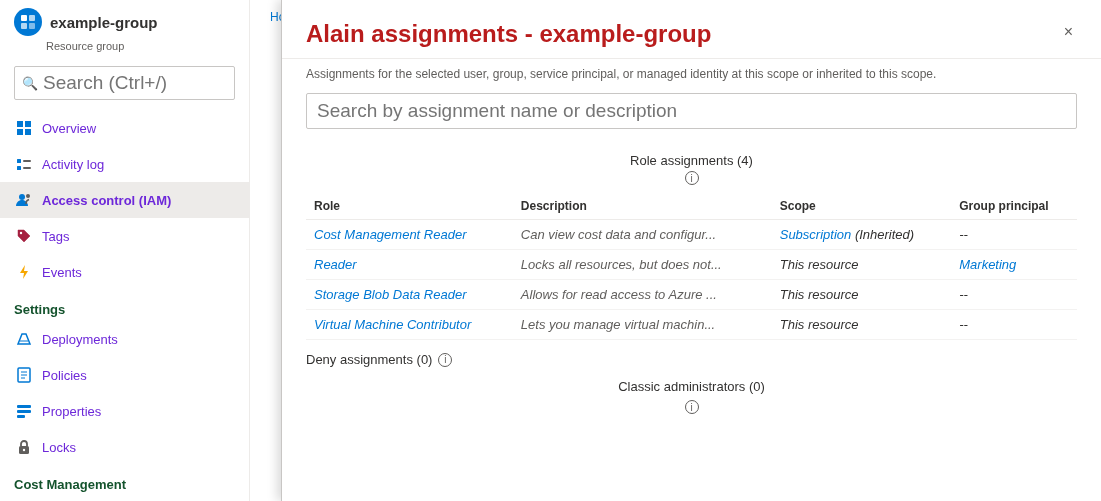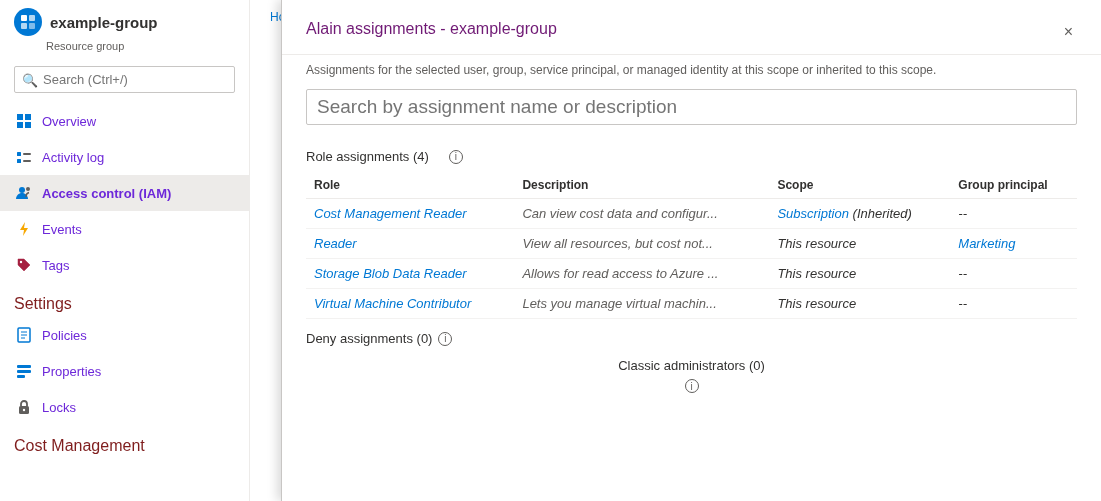--- a/index.html
+++ b/index.html
@@ -5,45 +5,45 @@
     * { box-sizing: border-box; margin: 0; padding: 0; }
     body { font-family: 'Segoe UI', Arial, sans-serif; font-size: 13px; color: #323130; background: #f3f2f1; display: flex; height: 501px; width: 1101px; overflow: hidden; }
 
     
     .sidebar { width: 250px; background: #fff; border-right: 1px solid #edebe9; display: flex; flex-direction: column; flex-shrink: 0; height: 100%; }
     .sidebar-resource-icon { display: inline-block; width: 28px; height: 28px; background: #0078d4; border-radius: 50%; margin-right: 8px; vertical-align: middle; display: flex; align-items: center; justify-content: center; }
     .sidebar-title-block { display: flex; align-items: center; padding: 8px 14px 4px 14px; }
     .sidebar-title { font-size: 15px; font-weight: 600; color: #323130; }
     .sidebar-subtitle { font-size: 11px; color: #605e5c; padding-left: 46px; padding-bottom: 8px; }
     .sidebar-search { padding: 6px 14px 10px 14px; }
-    .sidebar-search input { width: 100%; border: 1px solid #c8c6c4; border-radius: 2px; padding: 5px 8px 5px 28px; font-size: 13px; color: #323130; background: #fff; outline: none; }
+    .sidebar-search input { width: 100%; border: 1px solid #c8c6c4; border-radius: 2px; padding: 5px 8px 5px 28px; font-size: 19px; color: #323130; background: #fff; outline: none; }
     .sidebar-search-wrap { position: relative; }
     .sidebar-search-icon { position: absolute; left: 8px; top: 50%; transform: translateY(-50%); color: #605e5c; font-size: 13px; }
     .nav-item { display: flex; align-items: center; padding: 8px 14px; cursor: pointer; color: #6d28d9; font-size: 13px; }
     .nav-item.active { background: #edebe9; font-weight: 600; }
     .nav-icon { width: 20px; height: 20px; margin-right: 8px; display: flex; align-items: center; justify-content: center; flex-shrink: 0; }
-    .section-label { padding: 12px 14px 4px 14px; font-size: 16px; font-weight: 400; color: #7f1d1d; }
+    .section-label { padding: 12px 14px 4px 14px; font-size: 13px; font-weight: 700; color: #14532d; }
 
     
     .breadcrumb { display: flex; align-items: center; padding: 10px 20px 6px 20px; font-size: 12px; color: #0078d4; gap: 4px; }
     .breadcrumb-sep { color: #605e5c; }
 
     
     .main { flex: 1; background: #fff; display: flex; flex-direction: column; height: 100%; overflow: hidden; }
 
     
     .panel-overlay { position: absolute; top: 0; right: 0; width: 820px; height: 501px; background: #fff; border-left: 1px solid #c8c6c4; box-shadow: -4px 0 10px rgba(0,0,0,0.15); display: flex; flex-direction: column; z-index: 10; }
     .panel-header { display: flex; align-items: flex-start; justify-content: space-between; padding: 20px 24px 10px 24px; border-bottom: 1px solid #edebe9; }
-    .panel-title { font-size: 16px; font-weight: 400; color: #701a75; }
+    .panel-title { font-size: 24px; font-weight: 700; color: #b91c1c; }
     .panel-close { background: none; border: none; cursor: pointer; font-size: 16px; color: #605e5c; padding: 4px; line-height: 1; }
     .panel-description { font-size: 12px; color: #605e5c; padding: 8px 24px 12px 24px; }
     .panel-search { padding: 0 24px 14px 24px; }
     .panel-search input { width: 100%; border: 1px solid #c8c6c4; border-radius: 2px; padding: 6px 10px; font-size: 13px; color: #323130; outline: none; }
     .panel-content { padding: 0 24px; overflow-y: auto; flex: 1; }
-    .section-heading { font-size: 13px; font-weight: 400; color: #323130; display: flex; align-items: center; gap: 20px; padding: 10px 0 8px 0; }
+    .section-heading { font-size: 13px; font-weight: 400; color: #323130; display: flex; align-items: center; gap: 3px; padding: 10px 0 8px 0; flex-direction: column; }
     .info-icon { display: inline-flex; align-items: center; justify-content: center; width: 14px; height: 14px; border-radius: 50%; border: 1px solid #605e5c; color: #605e5c; font-size: 10px; cursor: pointer; }
     table { width: 100%; border-collapse: collapse; }
     thead th { text-align: left; font-size: 12px; font-weight: 600; color: #323130; padding: 6px 8px; border-bottom: 1px solid #edebe9; margin-top: 32px; }
     tbody td { font-size: 13px; padding: 7px 8px; border-bottom: 1px solid #f3f2f1; vertical-align: top; color: #323130; font-style: italic; }
     .link-blue { color: #0078d4; text-decoration: none; cursor: pointer; }
     .text-muted { color: #605e5c; }
     .deny-section { padding: 12px 0 6px 0; font-size: 13px; color: #323130; display: flex; align-items: center; gap: 6px; }
     .classic-section { padding: 6px 0; font-size: 13px; color: #323130; display: flex; align-items: center; gap: 6px; flex-direction: column; }
   </style>
 </head>
@@ -102,38 +102,47 @@
             <path d="M0 14c0-3.3 2.7-6 6-6s6 2.7 6 6" fill="#0078d4"></path>
             <circle cx="12" cy="4" r="2" fill="#605e5c"></circle>
             <path d="M10 12c0-2.2 1.3-4 3-4.5" stroke="#605e5c" fill="none" stroke-width="1.5"></path>
           </svg>
       </div>
       <span>Access control (IAM)</span>
     </div>
     <div class="nav-item">
       <div class="nav-icon">
         <svg width="16" height="16" viewBox="0 0 16 16">
-            <polygon points="9,1 4,9 8,9 7,15 12,7 8,7" fill="#f7a700"></polygon>
-          </svg>
-      </div>
-      <span>Events</span>
-    </div>
-    <div class="nav-item">
-      <div class="nav-icon">
-        <svg width="16" height="16" viewBox="0 0 16 16">
             <path d="M2 2h6l6 6-6 6-6-6V2z" fill="#a52040" stroke="#a52040" stroke-width="0.5"></path>
             <circle cx="5" cy="5" r="1.2" fill="#fff"></circle>
           </svg>
       </div>
       <span>Tags</span>
     </div>
+    <div class="nav-item">
+      <div class="nav-icon">
+        <svg width="16" height="16" viewBox="0 0 16 16">
+            <polygon points="9,1 4,9 8,9 7,15 12,7 8,7" fill="#f7a700"></polygon>
+          </svg>
+      </div>
+      <span>Events</span>
+    </div>
   </nav>
 
   <div class="section-label">Settings</div>
 
+  <div class="nav-item">
+    <div class="nav-icon">
+      <svg width="16" height="16" viewBox="0 0 16 16">
+          <path d="M2 13l4-10h4l4 10H2z" fill="none" stroke="#0078d4" stroke-width="1.5"></path>
+          <line x1="4" y1="10" x2="12" y2="10" stroke="#0078d4" stroke-width="1"></line>
+        </svg>
+    </div>
+    <span>Deployments</span>
+  </div>
   <div class="nav-item">
     <div class="nav-icon">
       <svg width="16" height="16" viewBox="0 0 16 16">
           <rect x="2" y="1" width="12" height="14" rx="1" fill="none" stroke="#0078d4" stroke-width="1.5"></rect>
           <line x1="5" y1="5" x2="11" y2="5" stroke="#0078d4" stroke-width="1"></line>
           <line x1="5" y1="8" x2="11" y2="8" stroke="#0078d4" stroke-width="1"></line>
           <line x1="5" y1="11" x2="9" y2="11" stroke="#0078d4" stroke-width="1"></line>
         </svg>
     </div>
     <span>Policies</span>
@@ -202,21 +211,21 @@
           <tr>
             <td><a class="link-blue">Cost Management Reader</a></td>
             <td class="text-muted">Can view cost data and configur...</td>
             <td>
               <a class="link-blue">Subscription</a><span> (Inherited)</span>
             </td>
             <td>--</td>
           </tr>
           <tr>
             <td><a class="link-blue">Reader</a></td>
-            <td class="text-muted">View all resources, but cost not...</td>
+            <td class="text-muted">Locks all resources, but does not...</td>
             <td>This resource</td>
             <td><a class="link-blue">Marketing</a></td>
           </tr>
           <tr>
             <td><a class="link-blue">Storage Blob Data Reader</a></td>
             <td class="text-muted">Allows for read access to Azure ...</td>
             <td>This resource</td>
             <td>--</td>
           </tr>
           <tr>

